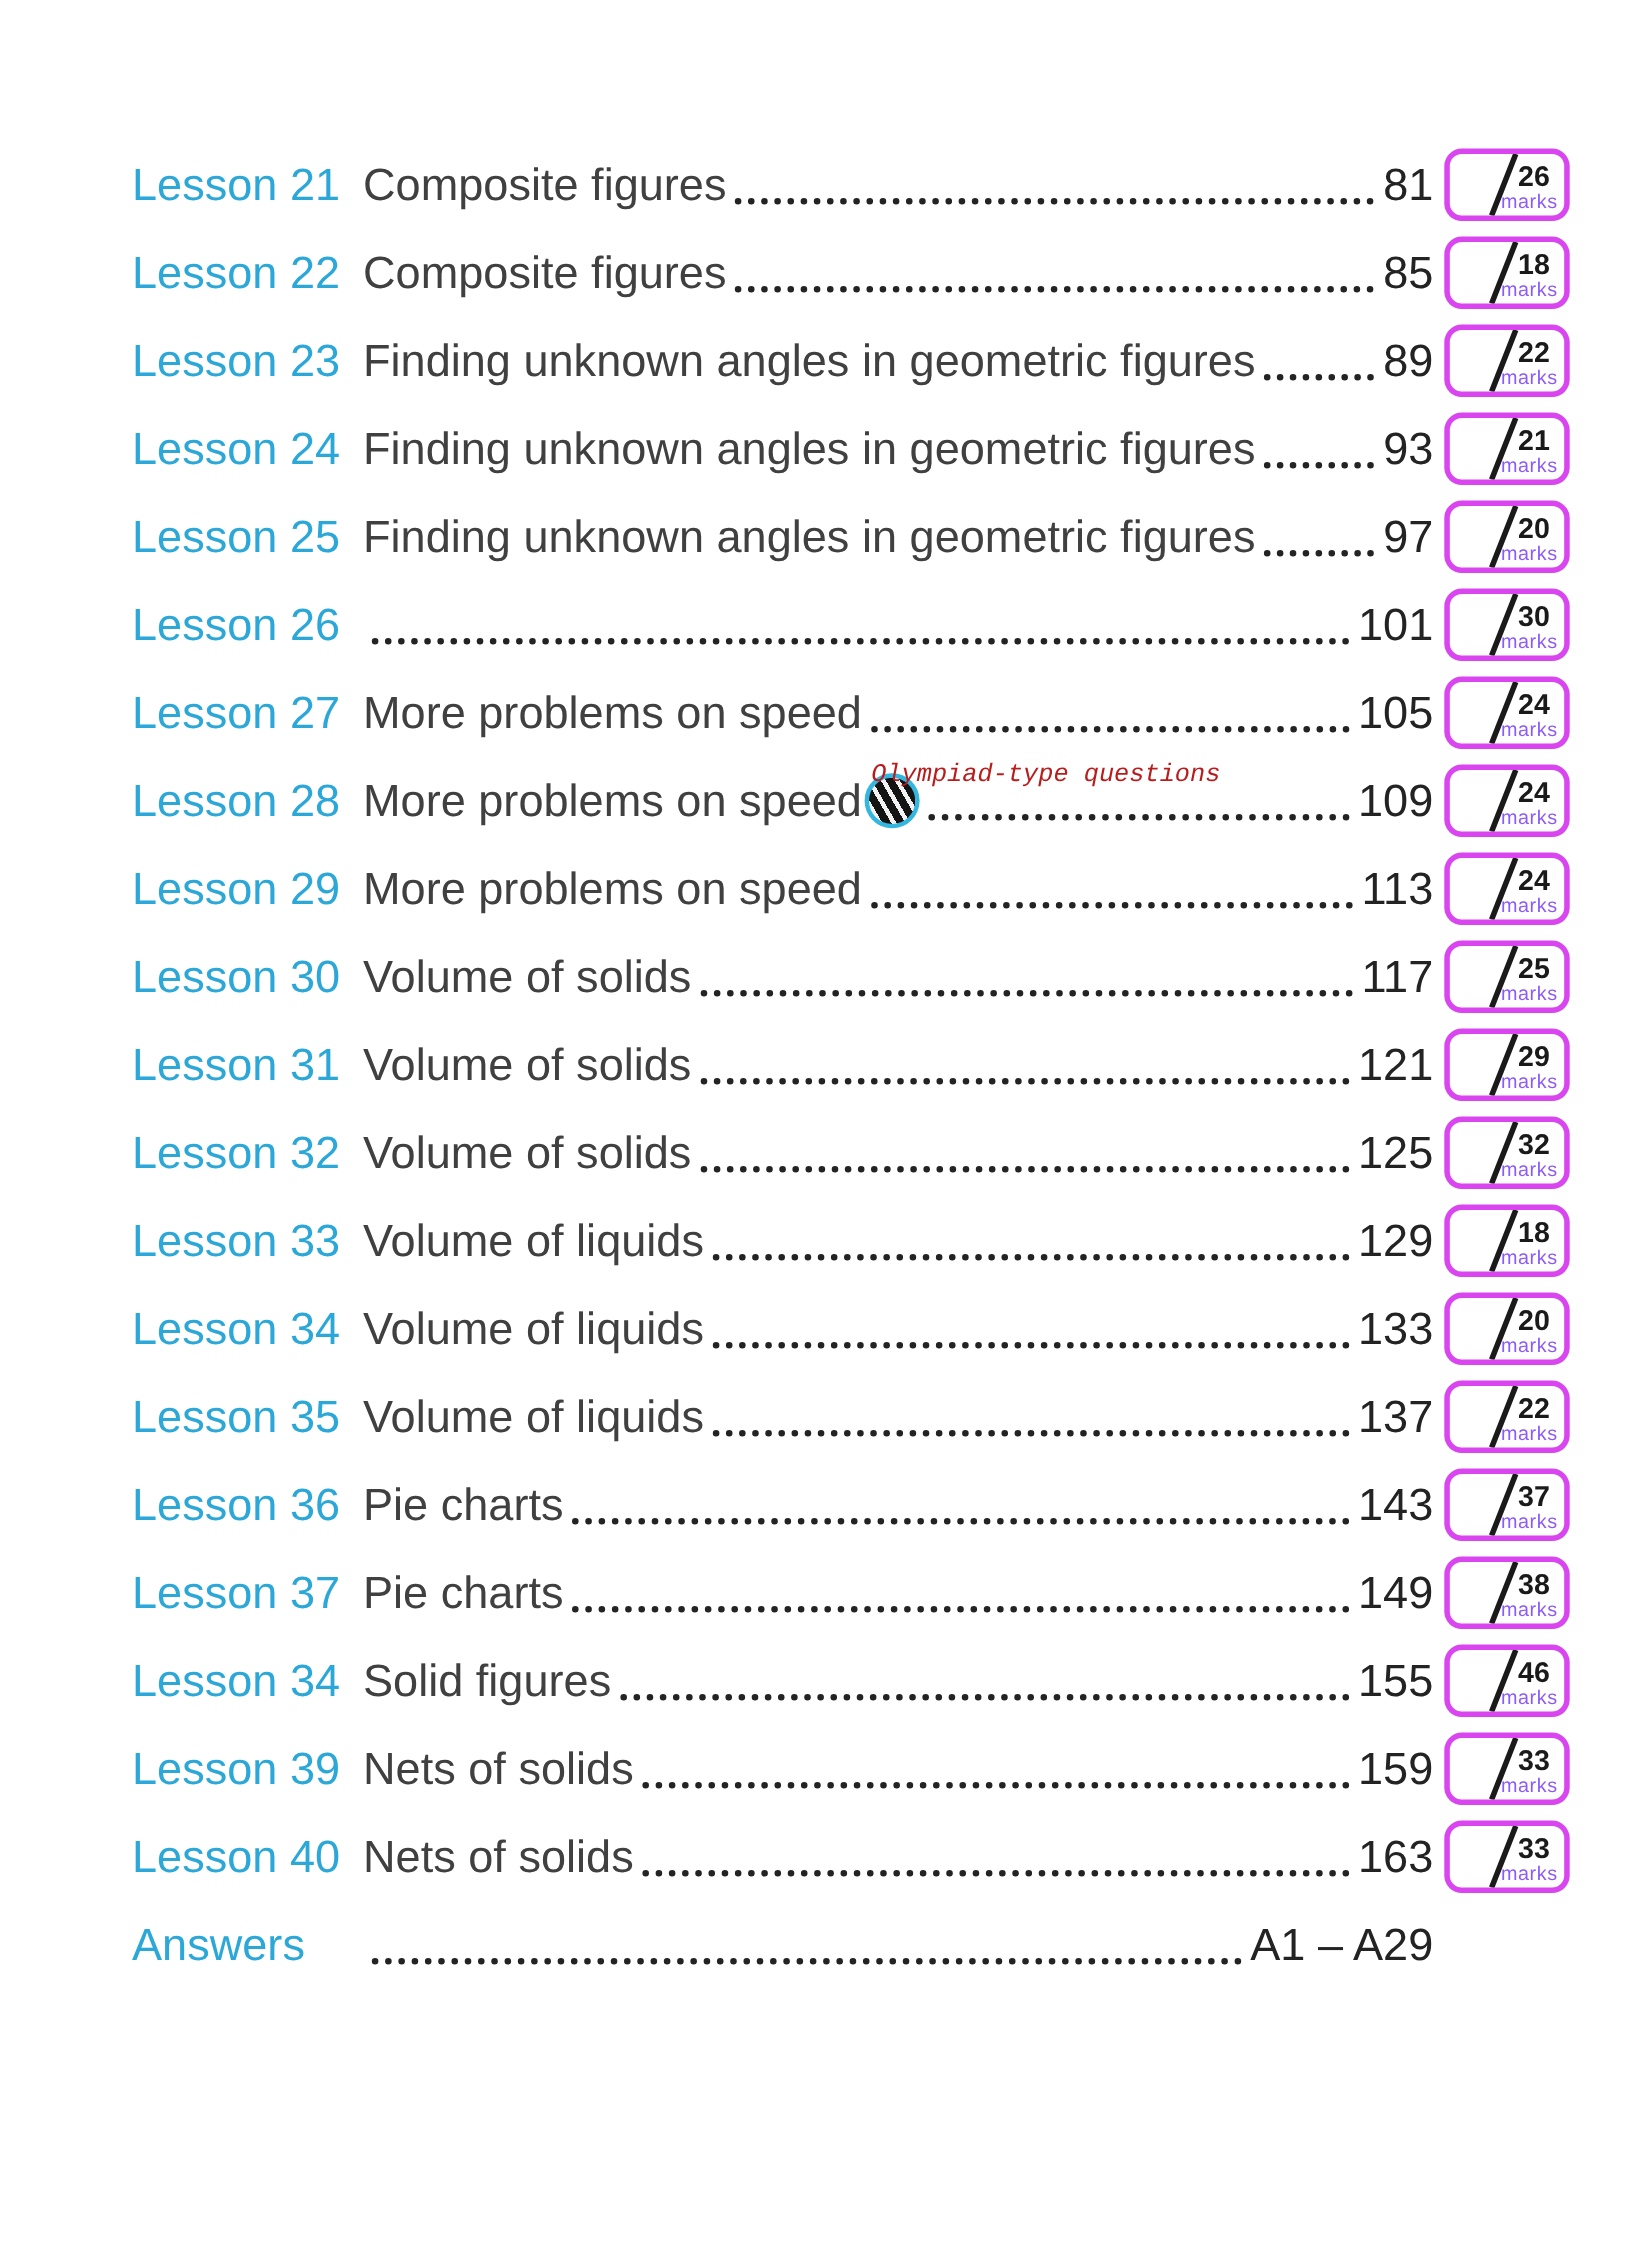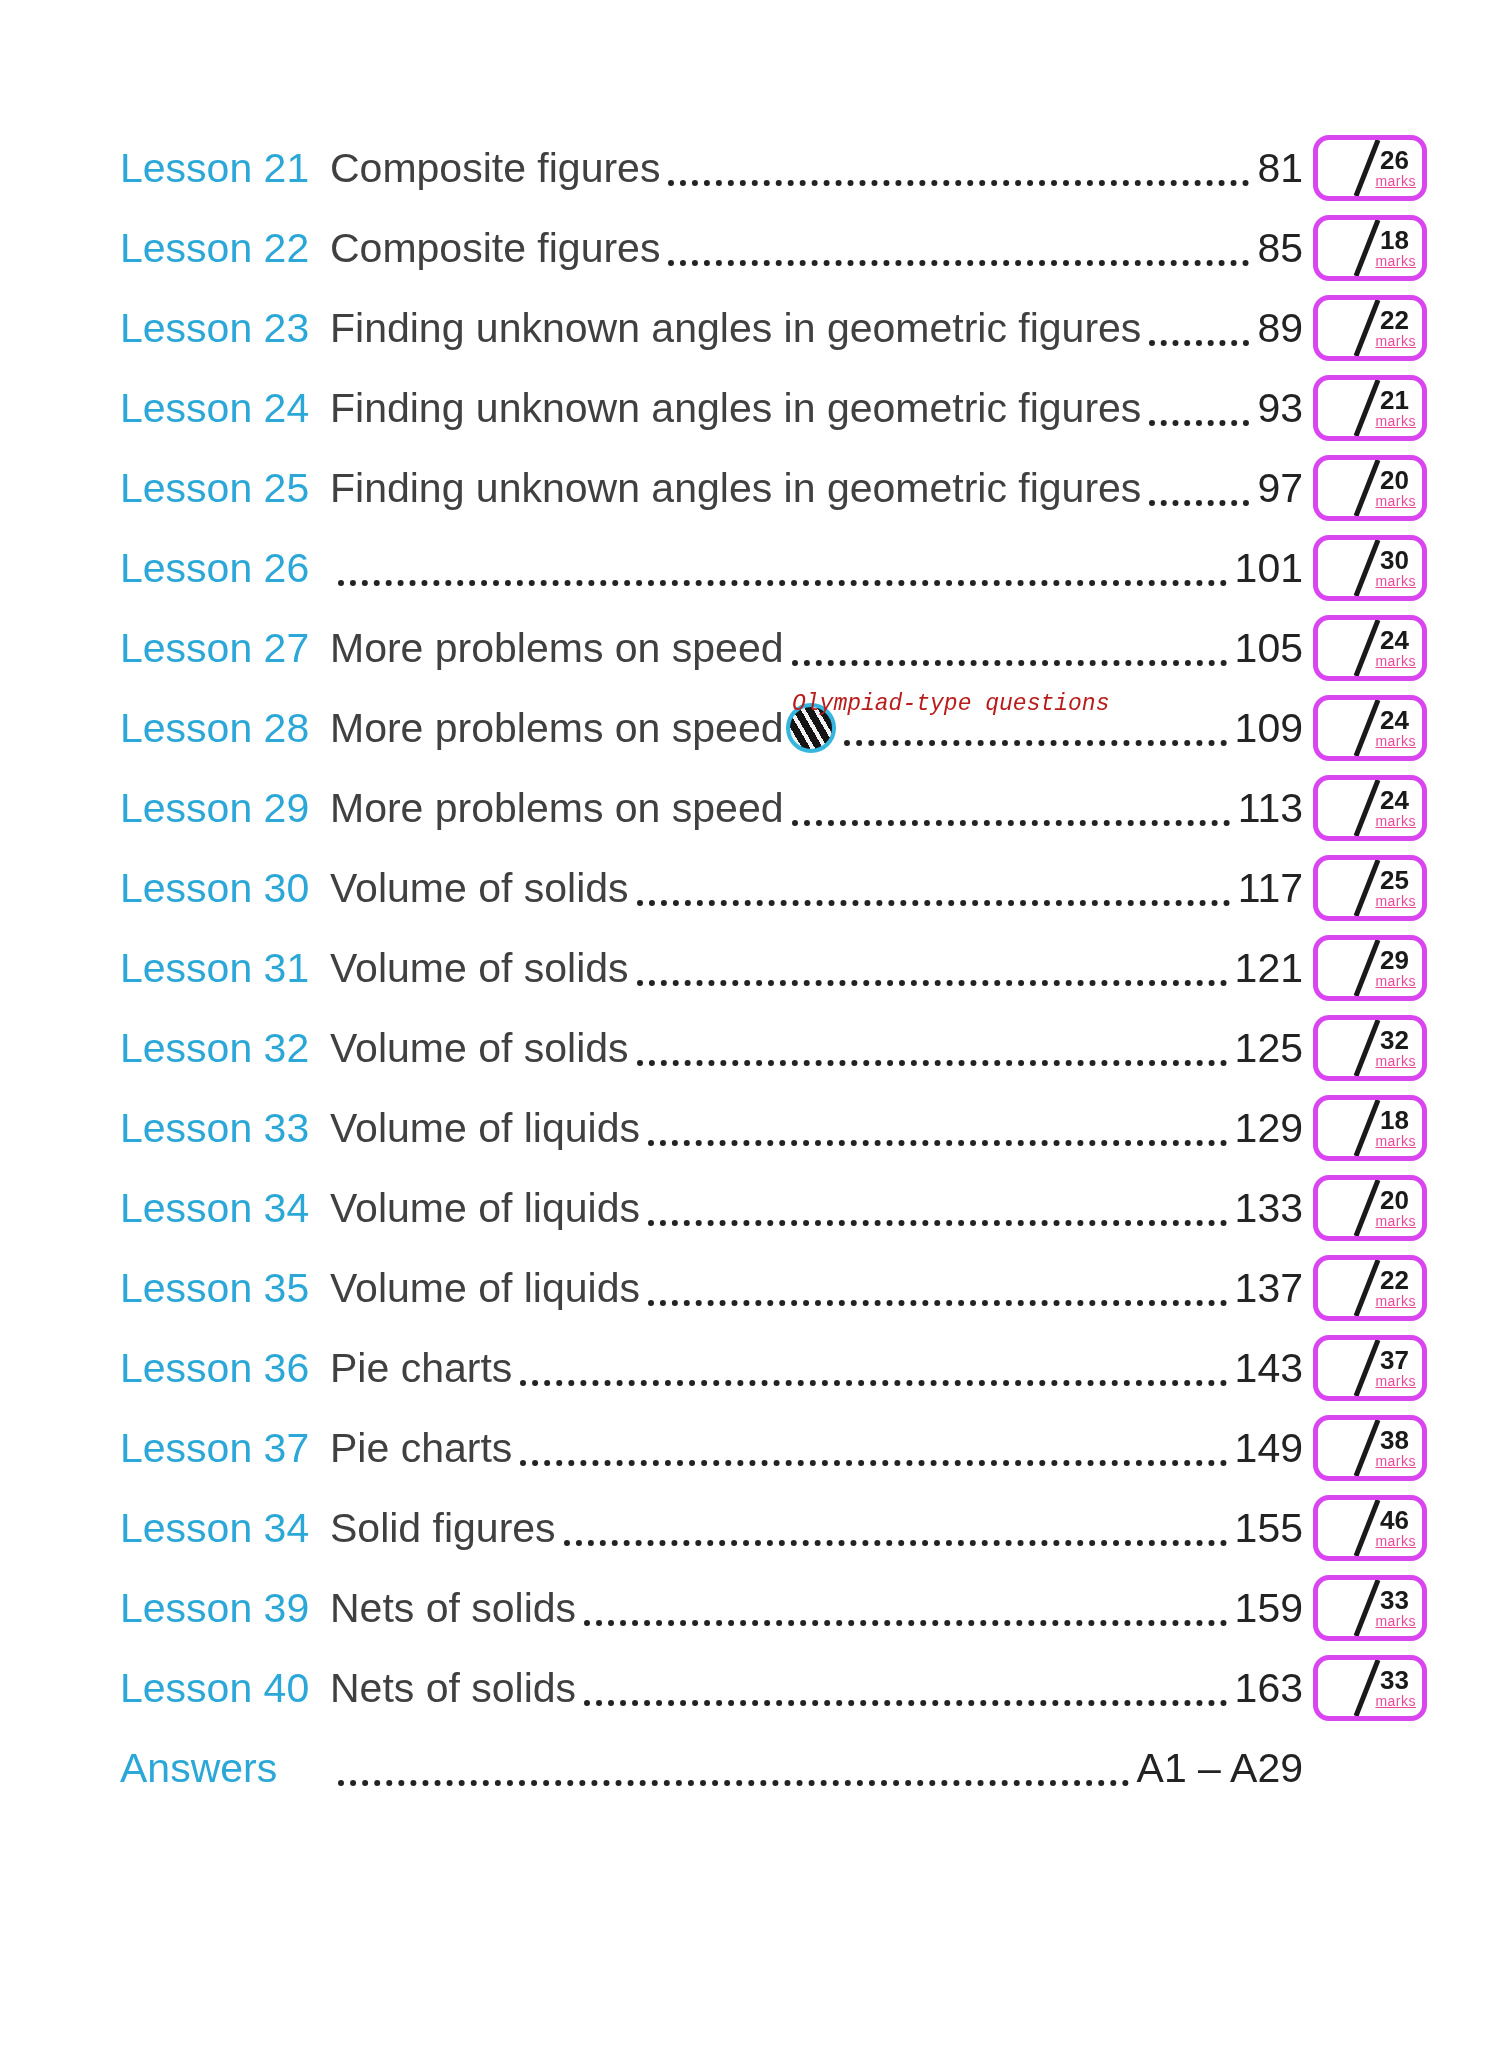--- a/index.html
+++ b/index.html
@@ -62,24 +62,23 @@
   .marks-value{
     position:absolute;
     right:13px;top:5px;
     font-size:26px;
     font-weight:bold;
     color:#1a1a1a;
   }
   .marks-unit{
     position:absolute;
     right:6px;top:33px;
-    font-size:14px;
-    color:#ec4899;
+    font-size:18px;
+    color:#8b5cf6;
     letter-spacing:0.5px;
-    text-decoration:underline;
   }
   .no-box{padding-right:124px;}
   .stamp-circle{
     flex:0 0 auto;
     box-sizing:border-box;
     width:50px;height:50px;
     border-radius:50%;
     border:4px solid #35B6DE;
     background:repeating-linear-gradient(60deg,#141414 0 7px,#f2f2f2 7px 11px);
     margin-left:2px;

